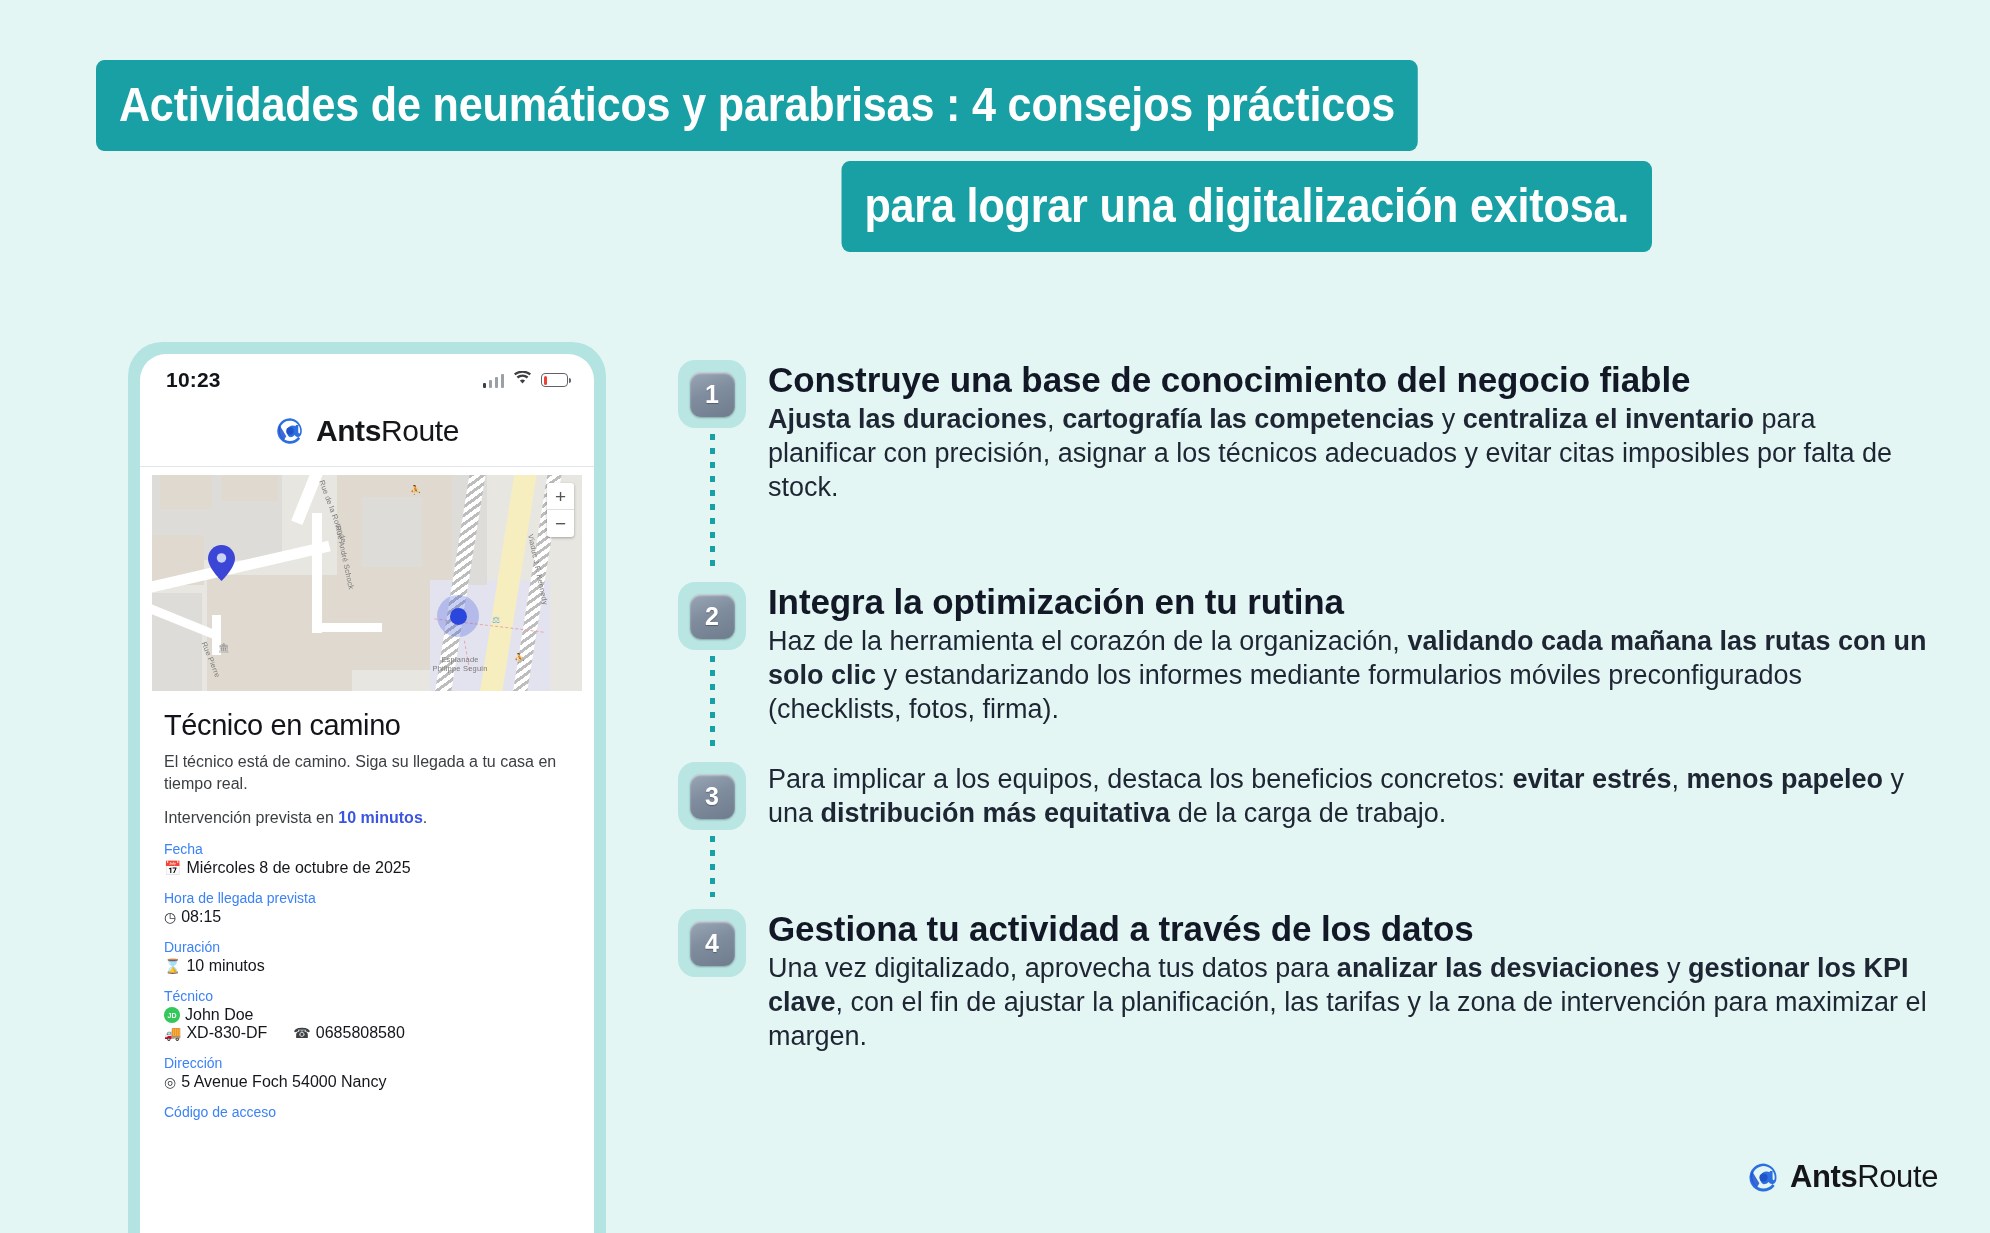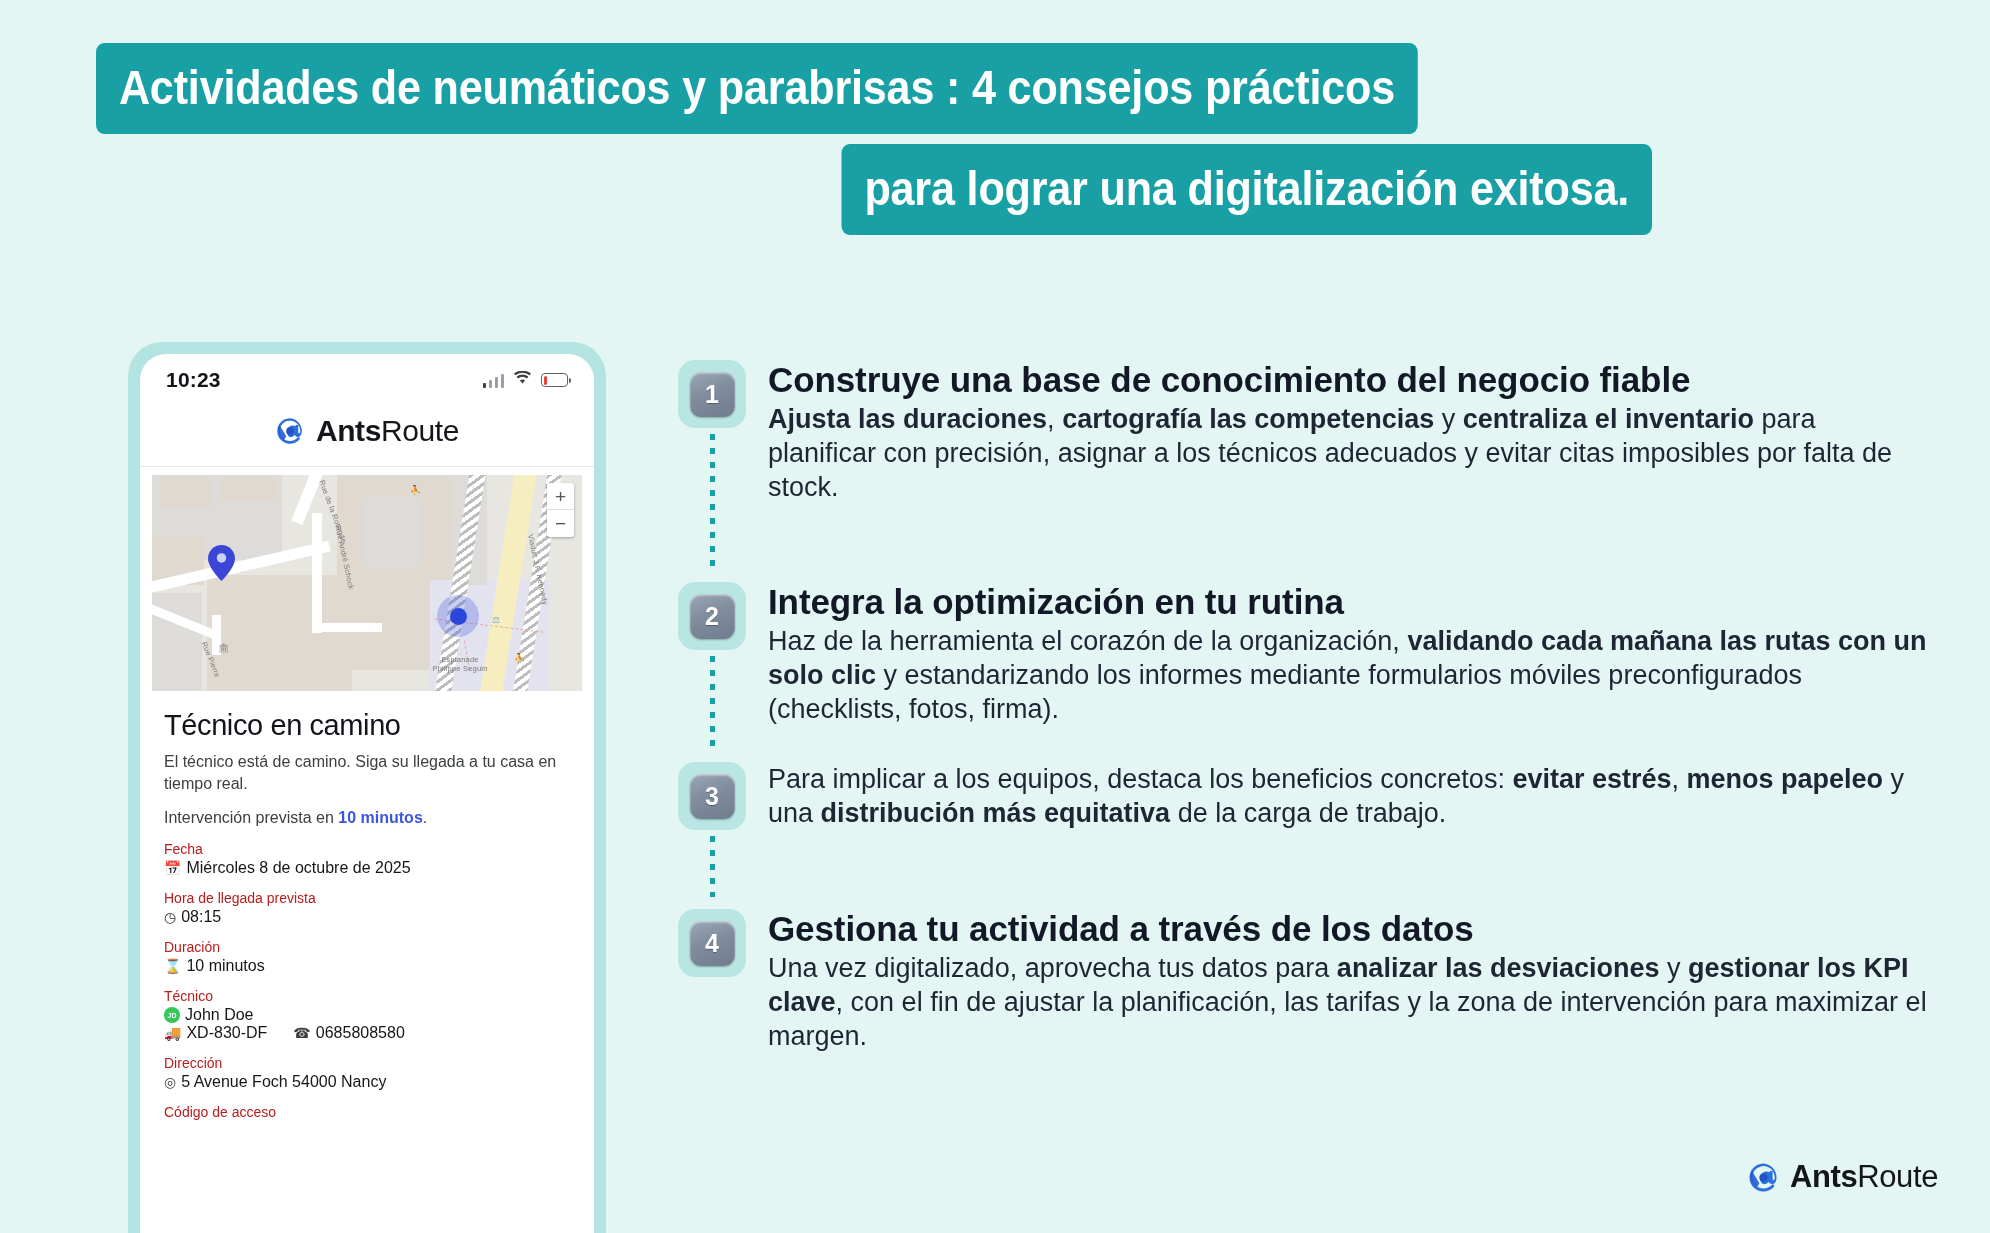--- a/index.html
+++ b/index.html
@@ -12,21 +12,21 @@
 
   body {
     background: #e4f6f4;
     font-family: "Liberation Sans", sans-serif;
     position: relative;
   }
 
   
   .title-wrap {
     position: absolute;
-    top: 43px;
+    top: 60px;
     left: 0;
     width: 1990px;
   }
   .title-line {
     display: block;
     background: #18a0a4;
     color: #ffffff;
     font-family: "Liberation Sans Narrow", "Liberation Sans", sans-serif;
     font-weight: bold;
     font-size: 49px;
@@ -195,21 +195,21 @@
   }
   .det-p {
     font-size: 16px;
     line-height: 1.38;
     color: #3c4043;
     margin-bottom: 12px;
   }
   .det-p b { color: #3b55e0; font-weight: bold; }
 
   .field { margin-bottom: 13px; }
-  .field-label { font-size: 14px; color: #b91c1c; margin-bottom: 2px; }
+  .field-label { font-size: 14px; color: #3b82f6; margin-bottom: 2px; }
   .field-value {
     font-size: 16px; color: #14161a;
     display: flex; align-items: center; gap: 5px;
   }
   .field-value .gi { font-size: 14px; color: #3c4043; }
   .row2 { display: flex; align-items: center; gap: 26px; }
   .ava {
     width: 16px; height: 16px; border-radius: 50%;
     background: #34c759; color: #fff;
     font-size: 7px; font-weight: bold;

